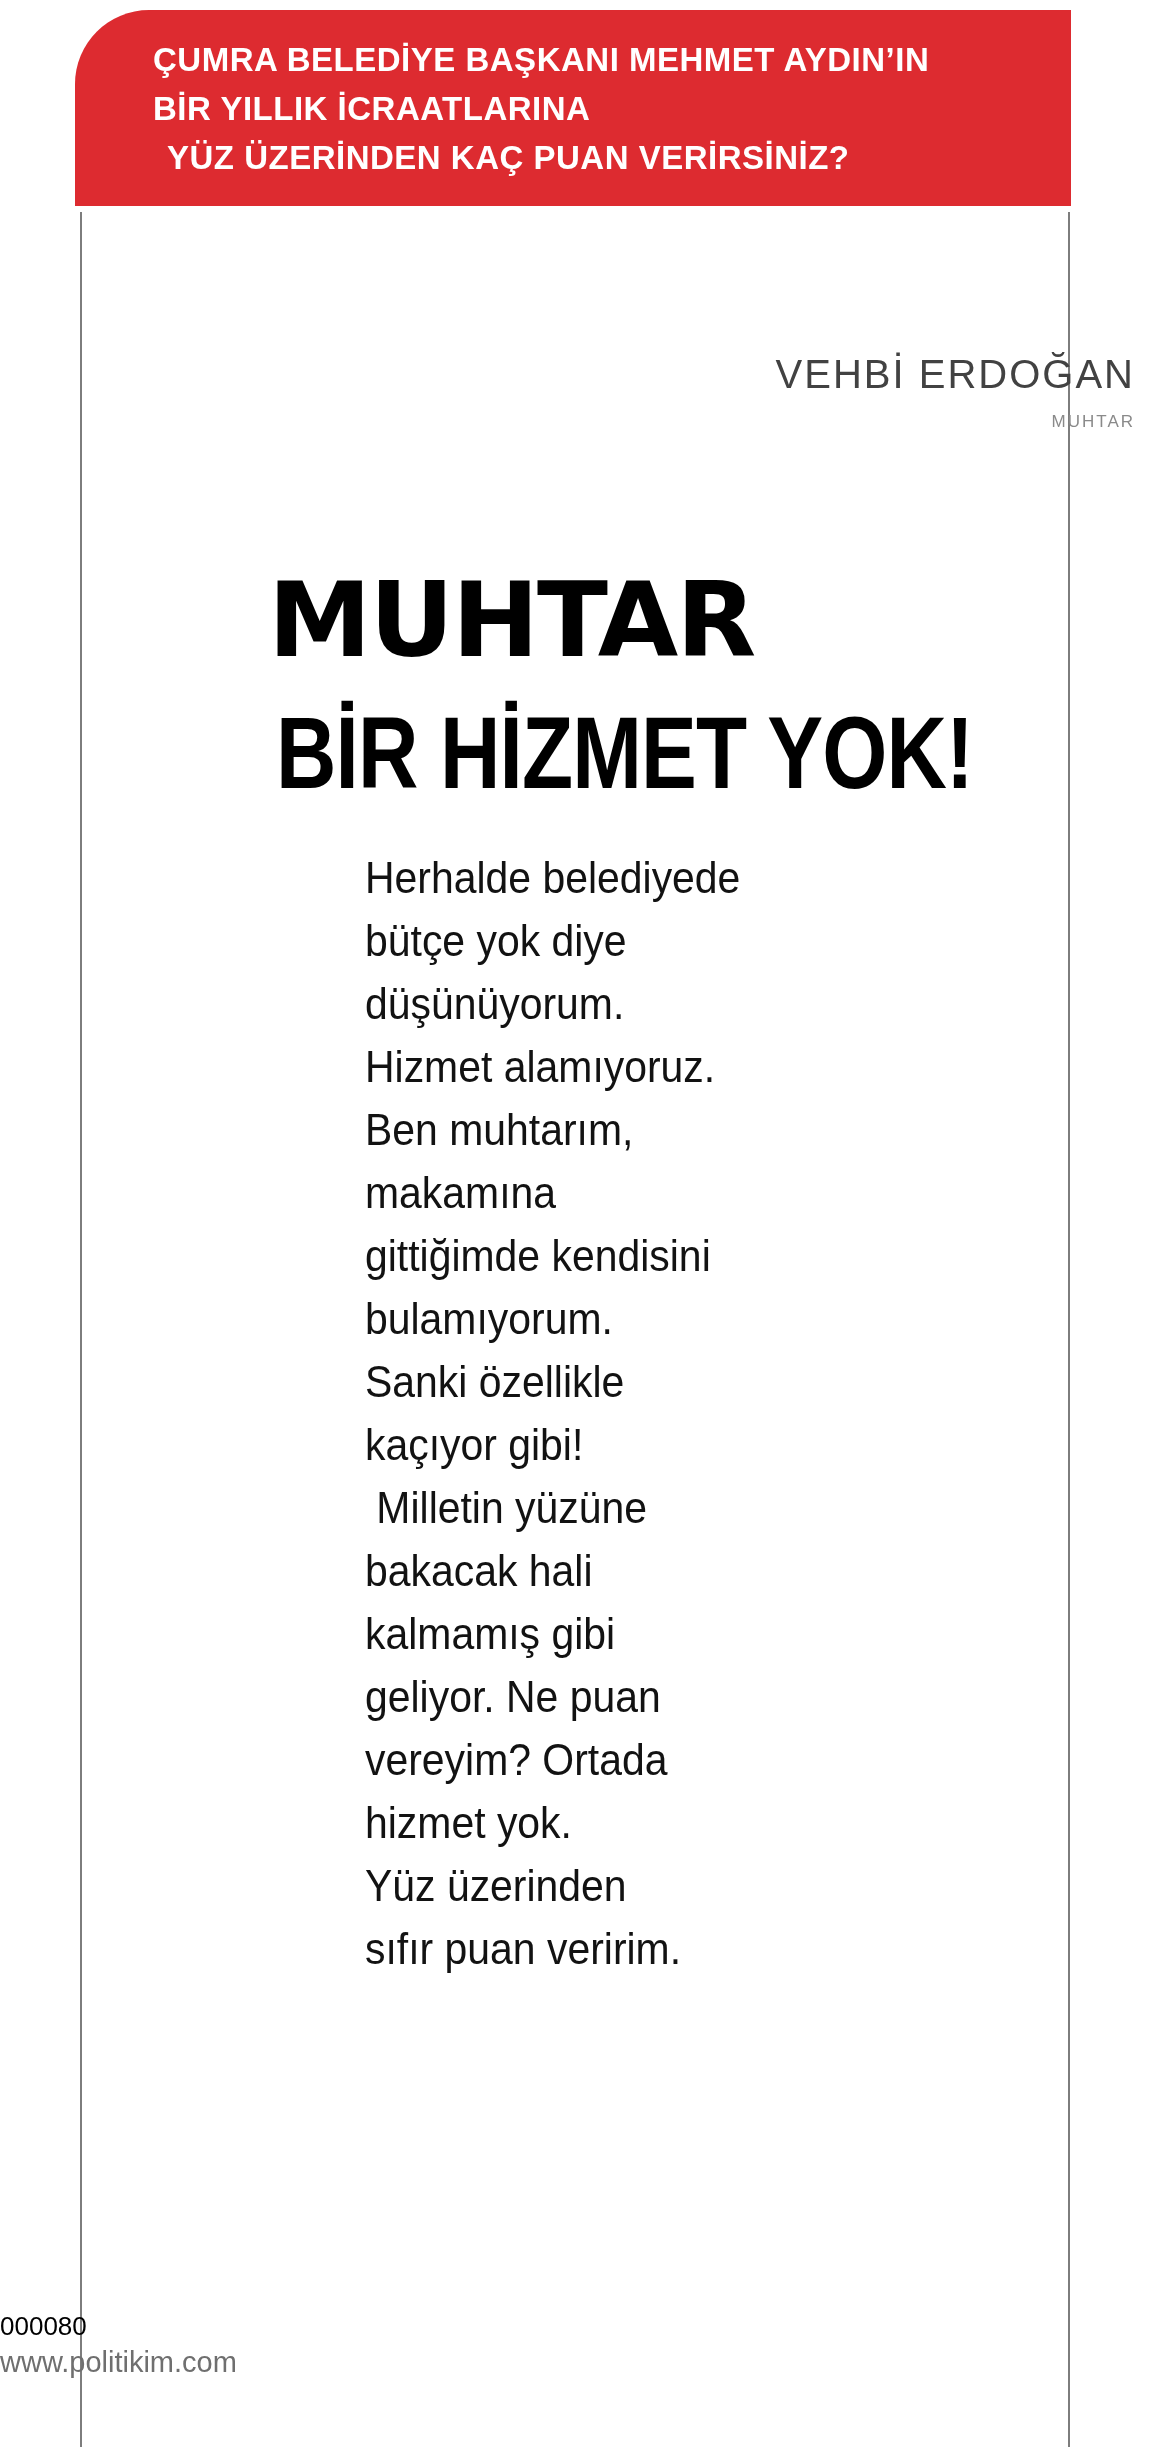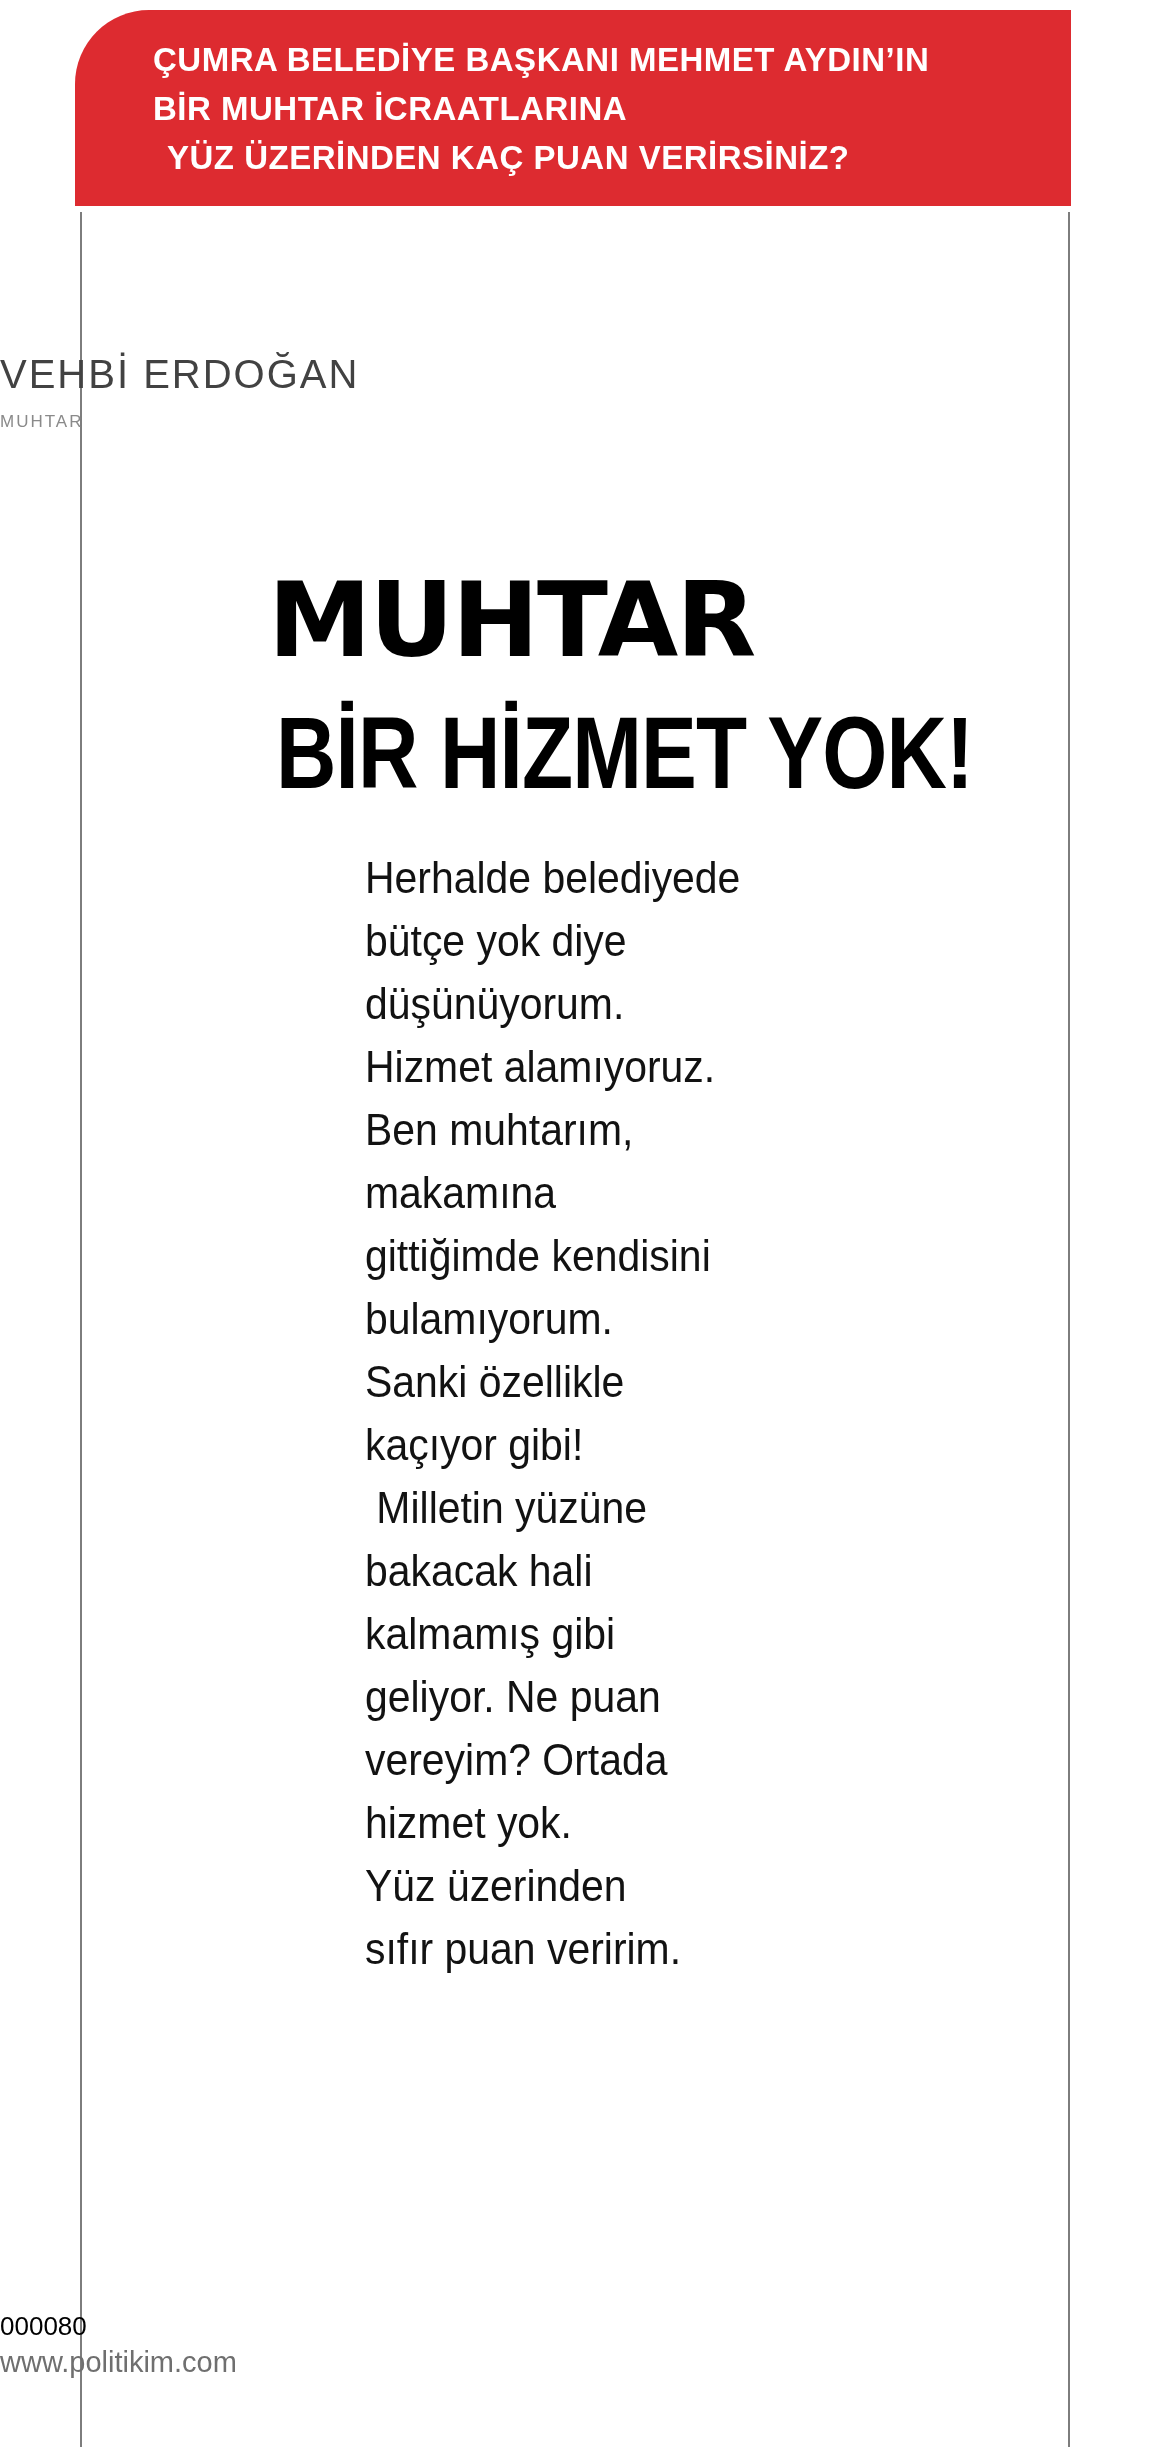--- a/index.html
+++ b/index.html
@@ -38,21 +38,21 @@
     background:#7d7d7d;
   }
   .frame-left  { left:80px; }
   .frame-right { left:1068px; }
 
   
   .person {
     position:absolute;
     top:352px; left:0;
     width:1135px;
-    text-align:left;
+    text-align:right;
   }
   .person-name {
     font-size:40px;
     font-weight:100;
     color:#424242;
     letter-spacing:2px;
   }
   .person-title {
     margin-top:15px;
     font-size:17px;
@@ -113,21 +113,21 @@
     font-size:29px;
     color:#6f6f6f;
   }
 </style>
 </head>
 <body>
 
 <div class="header-banner">
   <div class="header-lines">
       <div>ÇUMRA BELEDİYE BAŞKANI MEHMET AYDIN’IN</div>
-      <div>BİR MUHTAR İCRAATLARINA</div>
+      <div>BİR YILLIK İCRAATLARINA</div>
       <div>YÜZ ÜZERİNDEN KAÇ PUAN VERİRSİNİZ?</div>
     </div>
 </div>
 
 <div class="frame-line frame-left"></div>
 <div class="frame-line frame-right"></div>
 
 <div class="person">
   <div class="person-name">VEHBİ ERDOĞAN</div>
   <div class="person-title">MUHTAR</div>

